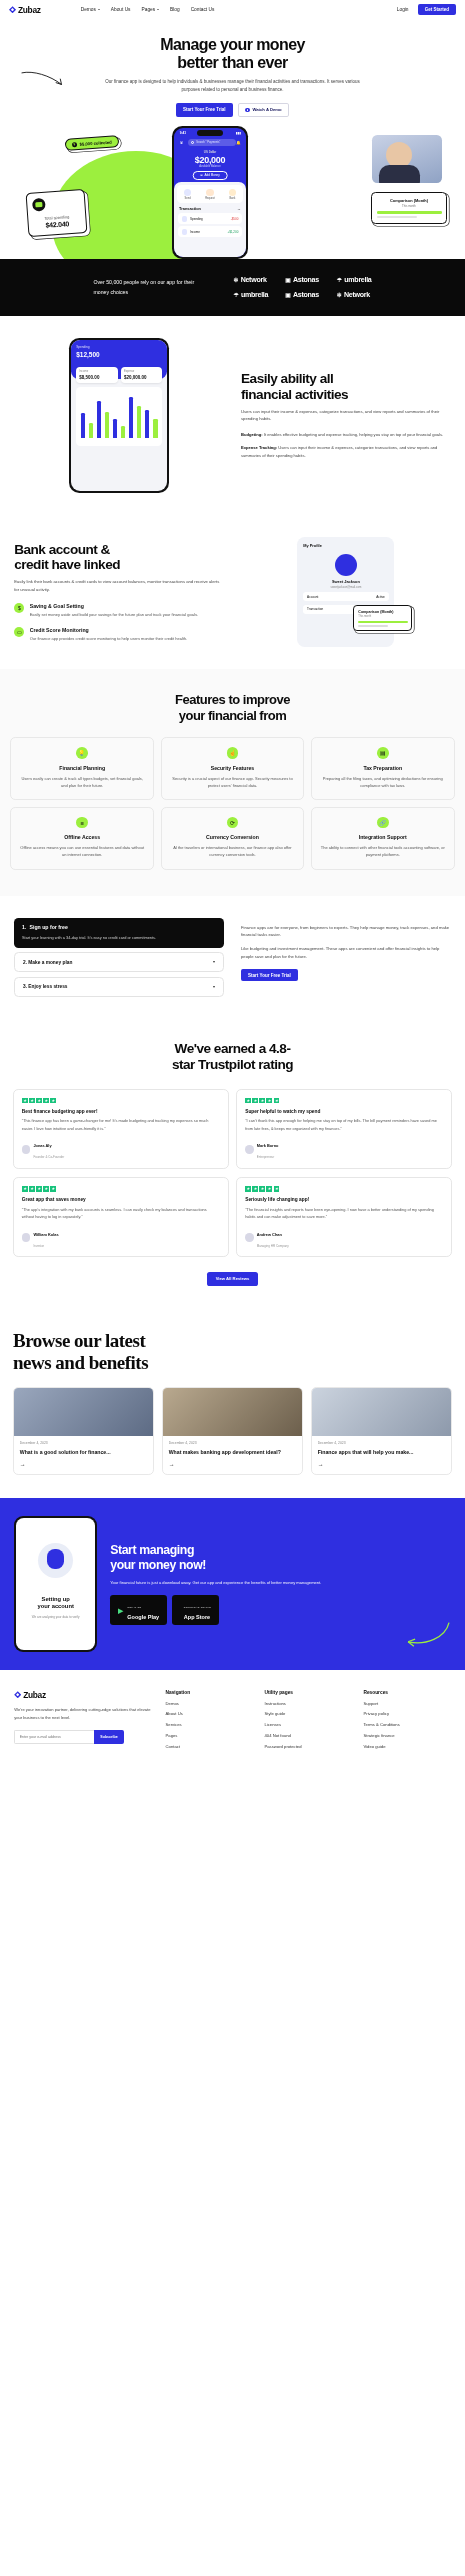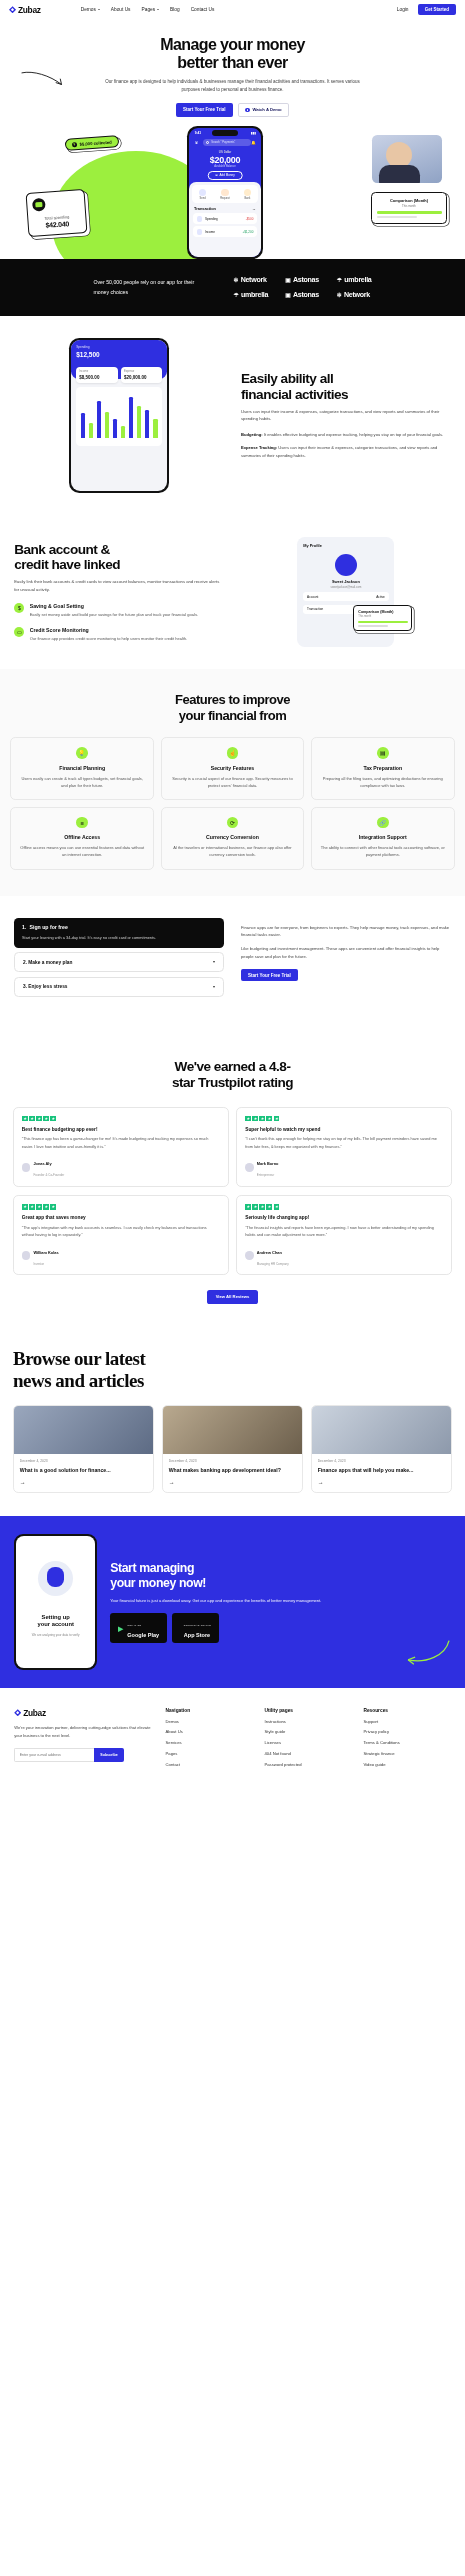--- a/index.html
+++ b/index.html
@@ -61,21 +61,21 @@
   .spend-card {
     position:absolute; left:27px; top:71px; z-index:4; width:59px;
     background:#fff; border:0.6px solid #111; border-radius:5.2px; padding:5.2px;
     transform:rotate(-4deg); box-shadow:2.6px 2.6px 0 #fff, 2.6px 2.6px 0 0.6px #111;
   }
   .spend-ic { width:13px;height:13px;border-radius:50%;background:#111;display:flex;align-items:center;justify-content:center;}
   .spend-ic span{width:6.5px;height:5.2px;background:#9cef3e;border-radius:1.3px;display:block;}
   .spend-lbl { font-size:3.9px; color:#555; margin-top:4.5px;}
   .spend-val { font-size:7.1px; font-weight:bold; margin-top:1.3px; letter-spacing:-0.3px;}
   .phone {
-    position:absolute; left:187px; top:5.2px; width:76px; height:133px; z-index:5;
+    position:absolute; left:172px; top:5.2px; width:76px; height:133px; z-index:5;
     background:#111; border-radius:10.3px; padding:1.9px;
   }
   .phone-in { background:#2f2fe0; width:100%; height:100%; border-radius:9px; overflow:hidden; position:relative;}
   .notch{position:absolute;left:50%;transform:translateX(-50%);top:2.6px;width:26px;height:5.8px;background:#111;border-radius:3.9px;}
   .ph-time{position:absolute;left:5.8px;top:3.2px;color:#fff;font-size:3.2px;font-weight:bold;}
   .ph-stat{position:absolute;right:5.2px;top:3.2px;color:#fff;font-size:3.2px;}
   .ph-search{position:absolute;left:14.2px;top:11.6px;width:48px;height:7.1px;border-radius:5.2px;background:rgba(255,255,255,.22);display:flex;align-items:center;padding-left:3.2px;gap:1.9px;}
   .ph-search span{font-size:2.7px;color:#dfe2ff;}
   .circ{width:3.2px;height:3.2px;border:0.5px solid #fff;border-radius:50%;}
   .ph-bell,.ph-tro{position:absolute;top:12.3px;color:#fff;font-size:3.9px;}
@@ -168,21 +168,21 @@
   
   .accordion{width:100%;}
   .acc-open{background:#0c0c0c;color:#fff;border-radius:4.5px;padding:6.5px 7.8px;}
   .acc-open .t{font-size:5.2px;font-weight:bold;display:flex;align-items:center;gap:3.2px;}
   .acc-open .d{font-size:3.9px;color:#cfcfcf;line-height:1.8;margin-top:3.9px;}
   .acc-item{border:0.6px solid #e3e3e3;border-radius:4.5px;padding:6.5px 7.8px;margin-top:4.5px;display:flex;justify-content:space-between;align-items:center;font-size:4.8px;font-weight:bold;}
   .chev{width:0;height:0;border-left:1.9px solid transparent;border-right:1.9px solid transparent;border-top:2.6px solid #333;}
 
   
   .tp{padding:22px 13px 24.6px;text-align:center;}
-  .tp h2{font-size:13.6px;line-height:1.2;letter-spacing:-0.5px;margin-top:18px;}
+  .tp h2{font-size:13.6px;line-height:1.2;letter-spacing:-0.5px;}
   .tp-grid{display:grid;grid-template-columns:1fr 1fr;gap:7.8px;margin-top:15.5px;text-align:left;}
   .tp-card{border:0.6px solid #e6e6e6;border-radius:5.2px;padding:7.8px;}
   .stars{display:flex;gap:1.3px;}
   .star{width:5.8px;height:5.8px;background:#19c37d;display:flex;align-items:center;justify-content:center;color:#fff;font-size:3.9px;}
   .tp-t{font-size:4.8px;font-weight:bold;margin-top:5.2px;}
   .tp-b{font-size:3.9px;color:#555;line-height:1.85;margin-top:3.9px;}
   .tp-u{display:flex;align-items:center;gap:3.2px;margin-top:6.5px;}
   .tp-av{width:8.4px;height:8.4px;border-radius:50%;background:#d8d8e6;}
   .tp-n{font-size:3.9px;font-weight:bold;}
   .tp-r{font-size:3px;color:#999;}
@@ -626,21 +626,21 @@
             <span><span class="tp-n">Andrew Chan</span><br><span class="tp-r">Managing HR Company</span></span>
           </div>
       </div>
     </div>
     <button class="tp-btn">View All Reviews</button>
   </div>
 
   <div class="blog">
     <h2>
       <span>Browse our latest</span><br>
-      <span>news and articles</span>
+      <span>news and benefits</span>
     </h2>
     <div class="blog-grid">
       <div class="bcard">
         <div class="bimg"></div>
         <div class="bbody">
           <div class="bdate">December 4, 2023</div>
           <div class="btitle">What is a good solution for finance...</div>
           <div class="barrow">→</div>
         </div>
       </div>

